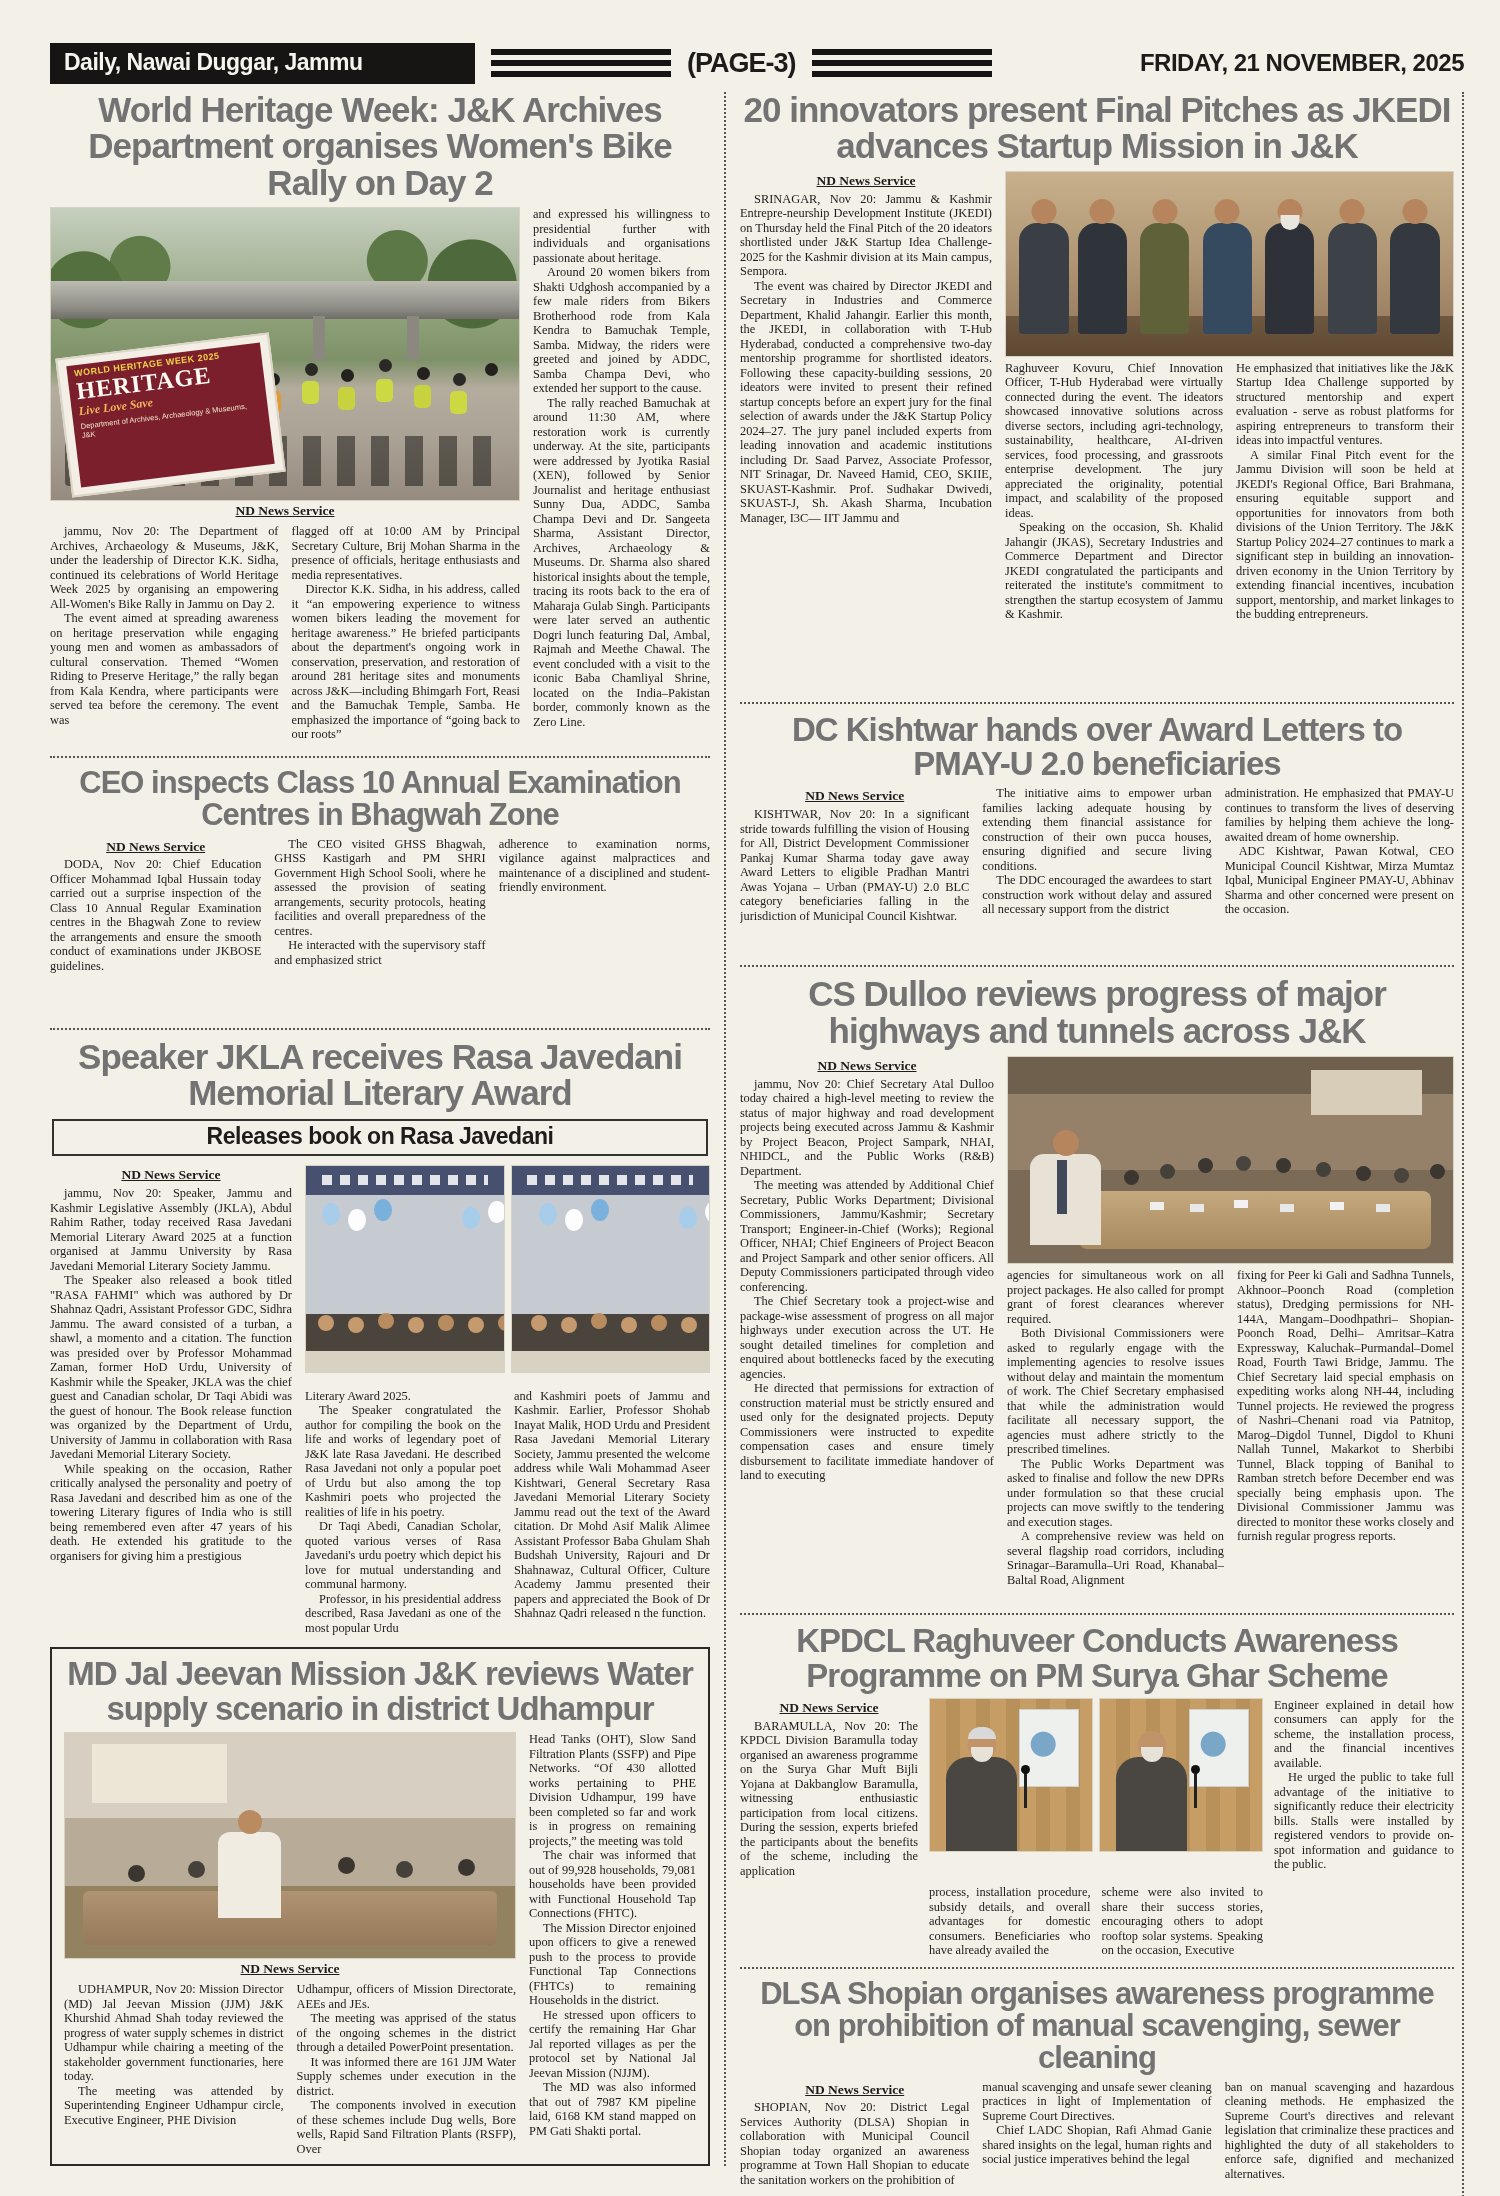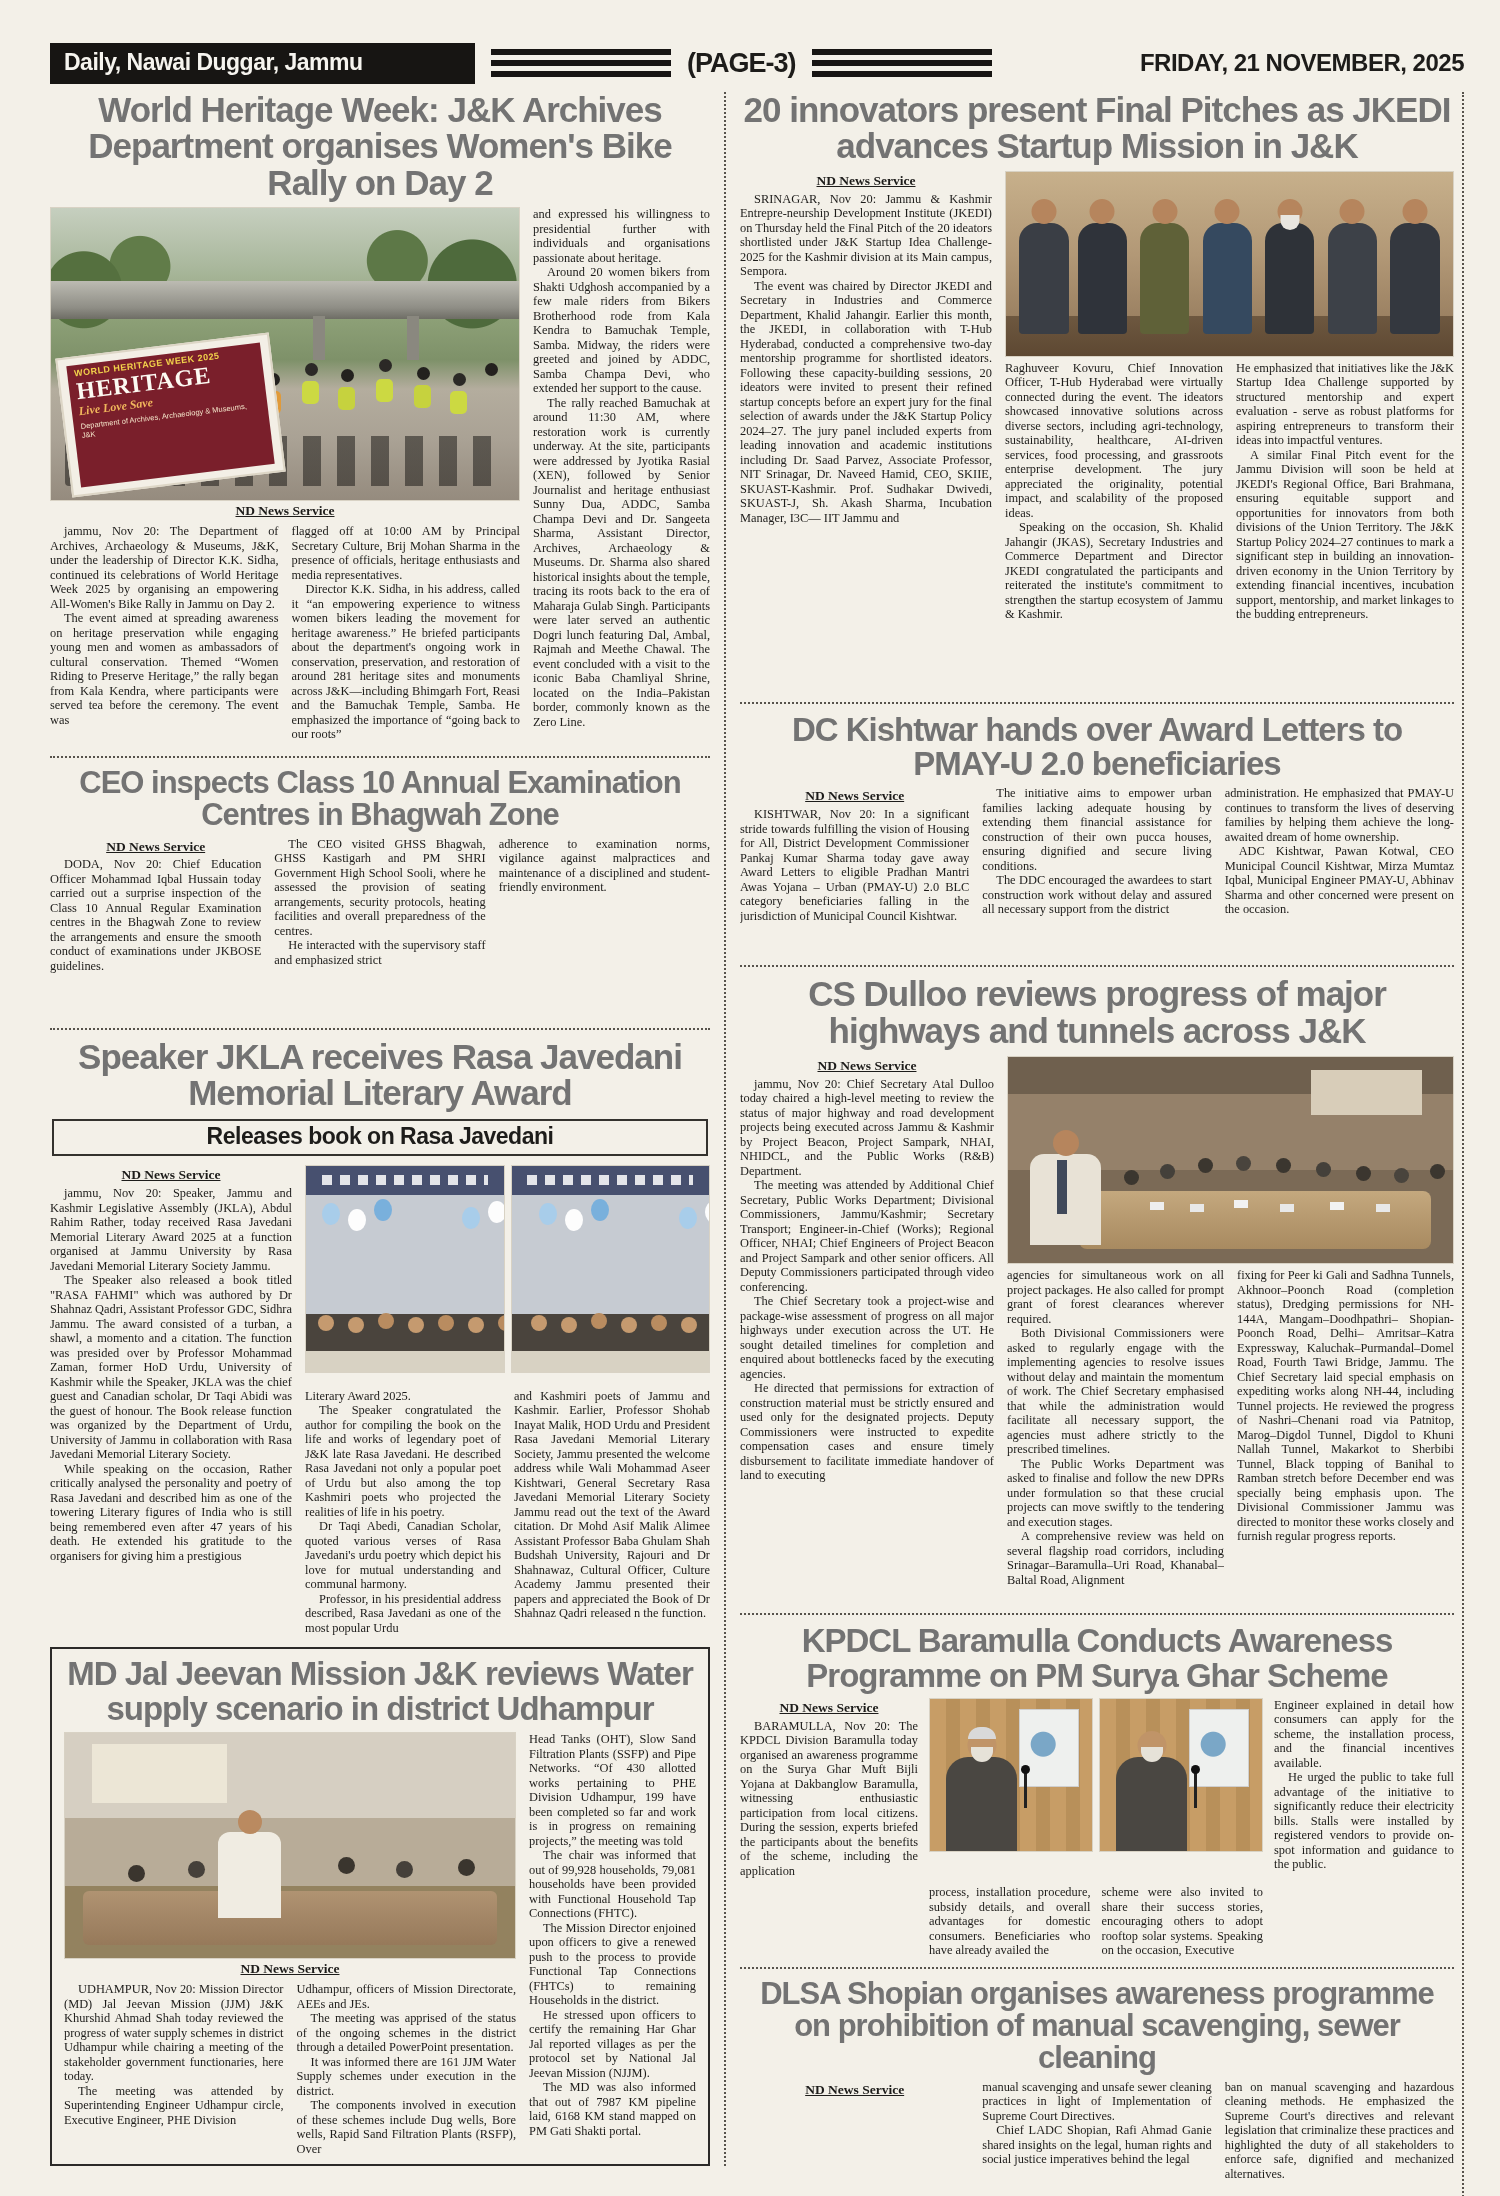--- a/index.html
+++ b/index.html
@@ -390,21 +390,21 @@
                   <p>fixing for Peer ki Gali and Sadhna Tunnels, Akhnoor–Poonch Road (completion status), Dredging permissions for NH-144A, Mangam–Doodhpathri– Shopian-Poonch Road, Delhi– Amritsar–Katra Expressway, Kaluchak–Purmandal–Domel Road, Fourth Tawi Bridge, Jammu. The Chief Secretary laid special emphasis on expediting works along NH-44, including Tunnel projects. He reviewed the progress of Nashri–Chenani road via Patnitop, Marog–Digdol Tunnel, Digdol to Khuni Nallah Tunnel, Makarkot to Sherbibi Tunnel, Black topping of Banihal to Ramban stretch before December end was specially being emphasis upon. The Divisional Commissioner Jammu was directed to monitor these works closely and furnish regular progress reports.</p>
                 </div>
             </div>
           </div>
         </div>
       </div>
 
       <div class="hdivider"></div>
 
       <div class="art" id="a8">
-        <h2 class="hl hl-33">KPDCL Baramulla Conducts Awareness Programme on PM Surya Ghar Scheme</h2>
+        <h2 class="hl hl-33">KPDCL Raghuveer Conducts Awareness Programme on PM Surya Ghar Scheme</h2>
         <div class="main-row">
           <div class="col c1w" style="flex:none">
             <div class="byline">ND News Service</div>
             <div>
                 <p>BARAMULLA, Nov 20: The KPDCL Division Baramulla today organised an awareness programme on the Surya Ghar Muft Bijli Yojana at Dakbanglow Baramulla, witnessing enthusiastic participation from local citizens. During the session, experts briefed the participants about the benefits of the scheme, including the application</p>
               </div>
           </div>
           <div class="mid">
             <div class="photo8">
               <div class="panel8">
@@ -439,20 +439,23 @@
         </div>
       </div>
 
       <div class="hdivider"></div>
 
       <div class="art" id="a9">
         <h2 class="hl hl-31">DLSA Shopian organises awareness programme on prohibition of manual scavenging, sewer cleaning</h2>
         <div class="cols">
           <div class="col">
             <div class="byline">ND News Service</div>
+            <div>
+                <p>SHOPIAN, Nov 20: District Legal Services Authority (DLSA) Shopian in collaboration with Municipal Council Shopian today organized an awareness programme at Town Hall Shopian to educate the sanitation workers on the prohibition of</p>
+              </div>
           </div>
           <div class="col cont">
               <p>manual scavenging and unsafe sewer cleaning practices in light of Implementation of Supreme Court Directives.</p>
               <p>Chief LADC Shopian, Rafi Ahmad Ganie shared insights on the legal, human rights and social justice imperatives behind the legal</p>
             </div>
           <div class="col cont">
               <p>ban on manual scavenging and hazardous cleaning methods. He emphasized the Supreme Court's directives and relevant legislation that criminalize these practices and highlighted the duty of all stakeholders to enforce safe, dignified and mechanized alternatives.</p>
             </div>
         </div>
       </div>

